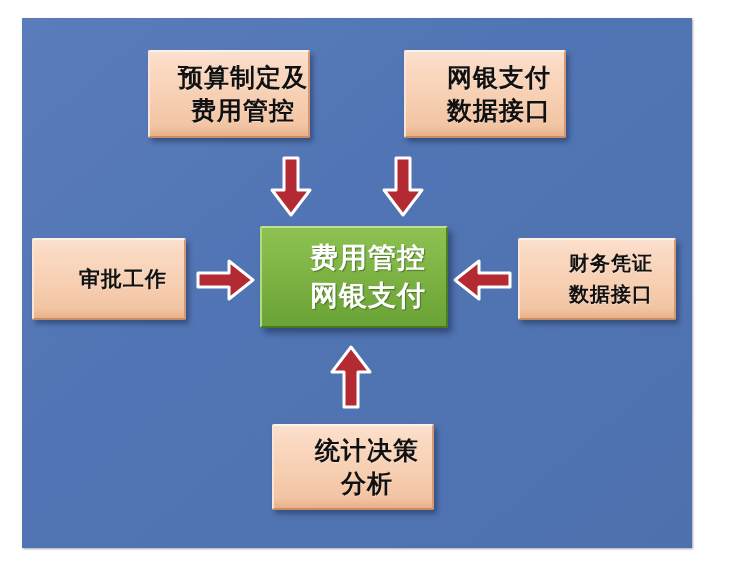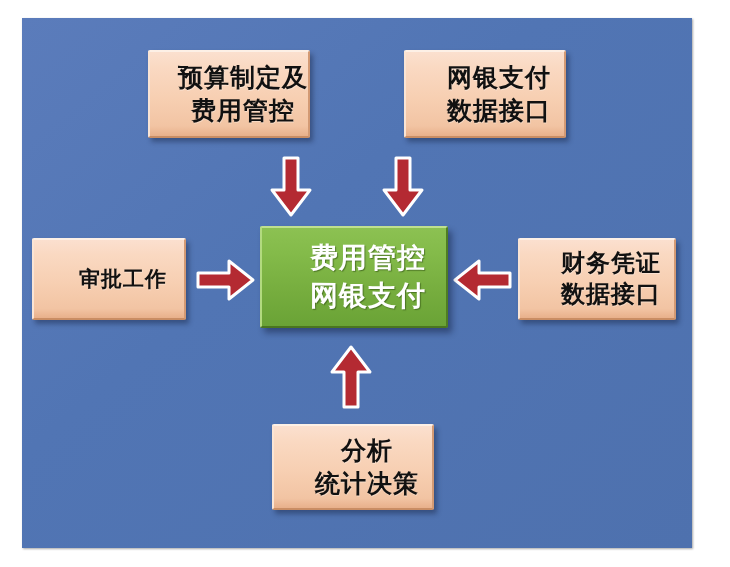--- a/index.html
+++ b/index.html
@@ -91,21 +91,21 @@
   }
   .node.green .line {
     color: #ffffff;
     text-shadow: 1px 1px 1px rgba(40,70,15,0.55);
   }
 
   
   #node-budget      { left: 148px; top: 50px;  width: 162px; height: 88px;  font-size: 25px; line-height: 33px; }
   #node-ebank       { left: 404px; top: 50px;  width: 162px; height: 88px;  font-size: 25px; line-height: 33px; }
   #node-approval    { left: 32px;  top: 238px; width: 154px; height: 82px;  font-size: 21px; line-height: 31px; }
-  #node-voucher     { left: 518px; top: 238px; width: 158px; height: 82px;  font-size: 24px; line-height: 31px; }
+  #node-voucher     { left: 518px; top: 238px; width: 158px; height: 82px;  font-size: 20px; line-height: 31px; }
   #node-analysis    { left: 272px; top: 424px; width: 162px; height: 86px;  font-size: 25px; line-height: 33px; }
   #node-core        { left: 260px; top: 226px; width: 188px; height: 102px; font-size: 28px; line-height: 38px; }
 
   
   .arrow {
     position: absolute;
     z-index: 4;
   }
   .arrow svg { display: block; overflow: visible; }
 
@@ -167,22 +167,22 @@
   <div class="node peach" id="node-approval">
     <span class="line">审批工作</span>
   </div>
 
   <div class="node peach" id="node-voucher">
     <span class="line">财务凭证</span>
     <span class="line">数据接口</span>
   </div>
 
   <div class="node peach" id="node-analysis">
+    <span class="line">统计决策</span>
     <span class="line">分析</span>
-    <span class="line">统计决策</span>
   </div>
 
   <div class="node green" id="node-core">
     <span class="line">费用管控</span>
     <span class="line">网银支付</span>
   </div>
 
 </div>
 
 </body></html>

